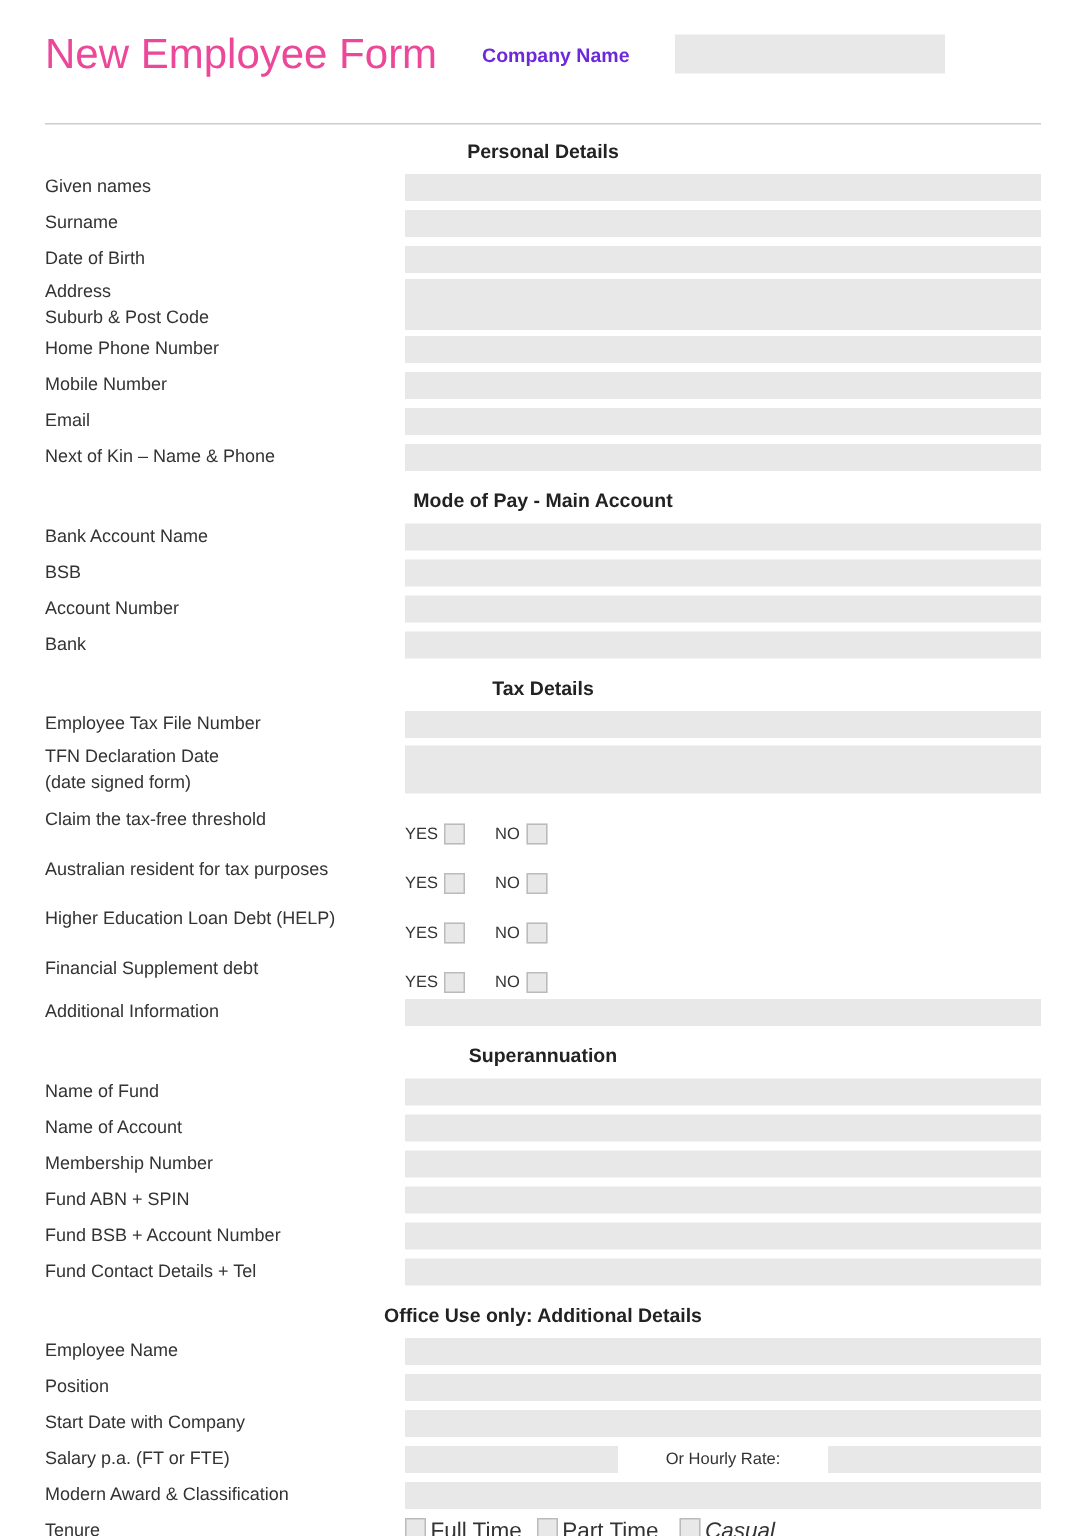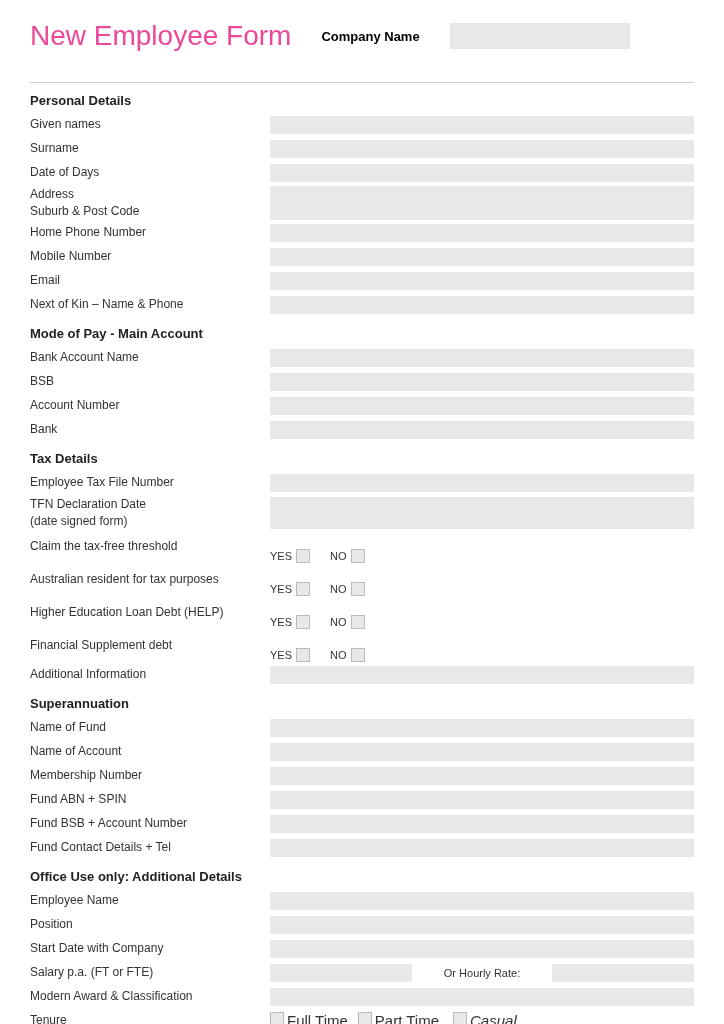--- a/index.html
+++ b/index.html
@@ -20,36 +20,36 @@
       padding-bottom: 10px;
     }
     .form-title {
       font-size: 28px;
       font-weight: normal;
       color: #ec4899;
     }
     .company-name-label {
       font-size: 13px;
       font-weight: bold;
-      color: #000000;
+      color: #6d28d9;
     }
     .company-name-input {
       width: 180px;
       height: 26px;
       background: #e8e8e8;
       border: none;
       display: inline-block;
     }
     .divider {
       border: none;
       border-top: 1px solid #ccc;
       margin: 6px 0;
     }
     .section-header {
-      text-align: left;
+      text-align: center;
       font-weight: bold;
       font-size: 13px;
       margin: 10px 0 6px 0;
       color: #222;
     }
     .form-row {
       display: flex;
       align-items: center;
       min-height: 22px;
       margin-bottom: 2px;
@@ -139,21 +139,21 @@
 
 <div class="form-row">
   <div class="row-label">Given names</div>
   <div class="row-input"></div>
 </div>
 <div class="form-row">
   <div class="row-label">Surname</div>
   <div class="row-input"></div>
 </div>
 <div class="form-row">
-  <div class="row-label">Date of Days</div>
+  <div class="row-label">Date of Birth</div>
   <div class="row-input"></div>
 </div>
 <div class="form-row">
   <div class="row-label" style="line-height:1.4;">Address<br>Suburb &amp; Post Code</div>
   <div class="row-input" style="height:34px;"></div>
 </div>
 <div class="form-row">
   <div class="row-label">Home Phone Number</div>
   <div class="row-input"></div>
 </div>

